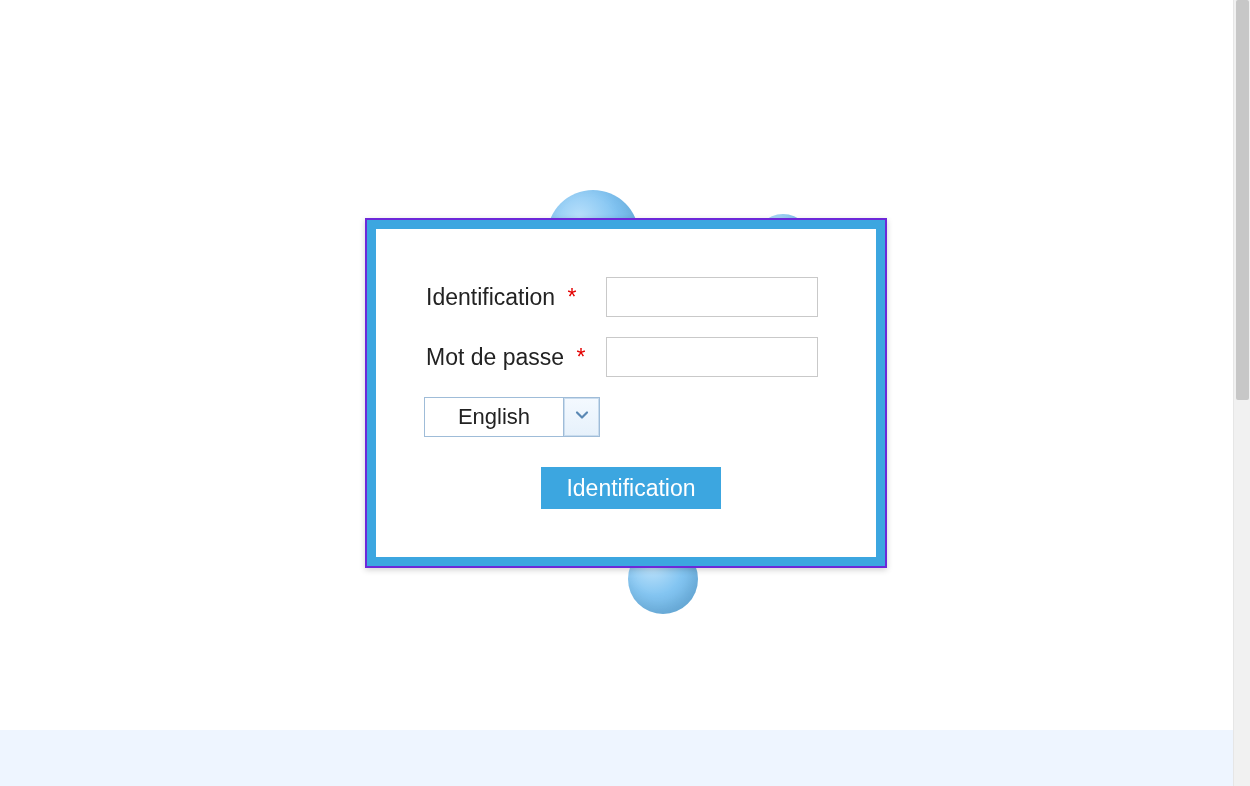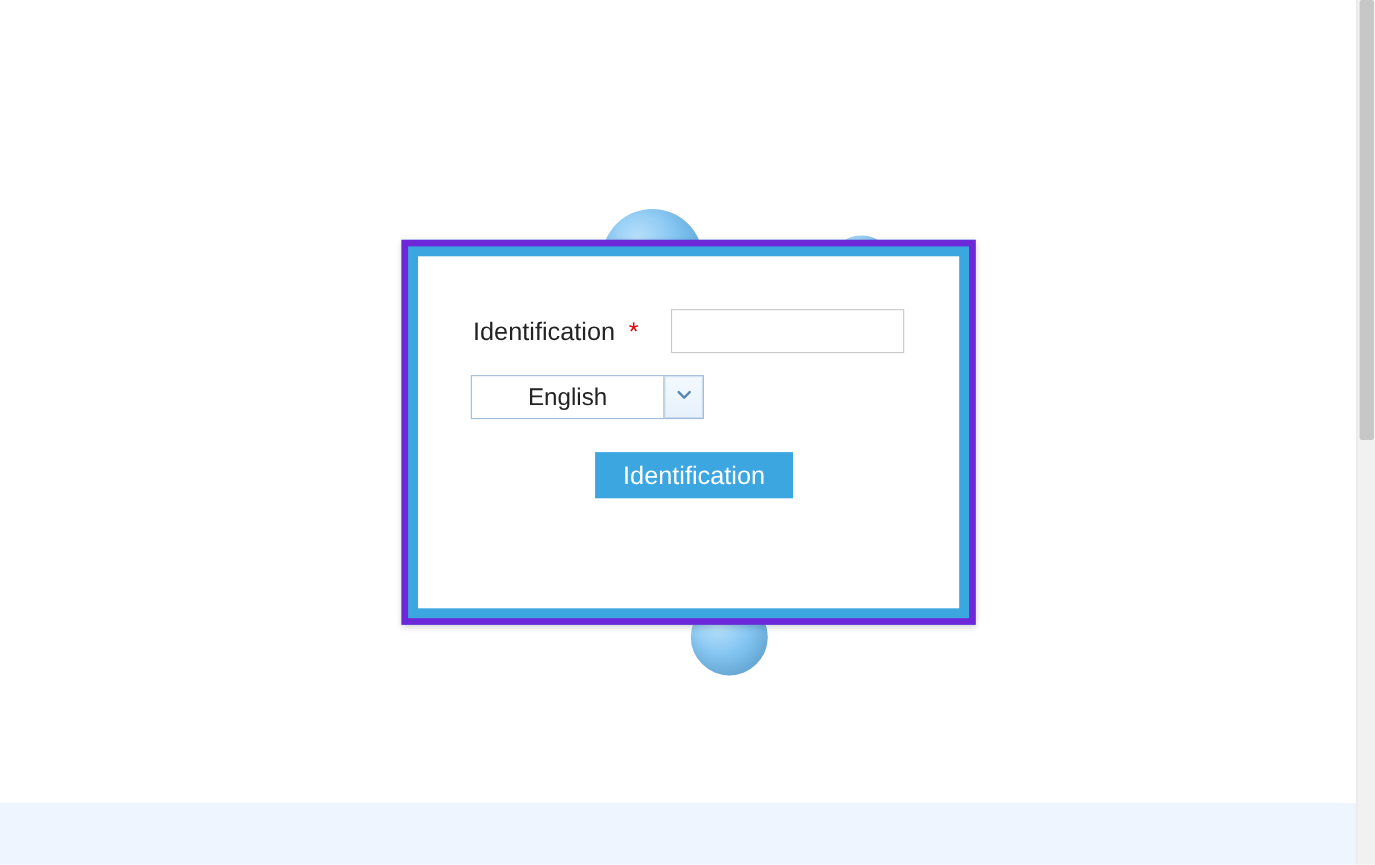--- a/index.html
+++ b/index.html
@@ -30,41 +30,41 @@
   .deco2 { left: 754px; top: 214px; width: 58px;  height: 58px;
            background: radial-gradient(circle at 35% 30%, #c8e7fb 0%, #8cc9f3 45%, #6ab5e8 100%);
            box-shadow: inset -4px -6px 12px rgba(0,0,0,.10); }
   .deco3 { left: 628px; top: 544px; width: 70px;  height: 70px;
            background: radial-gradient(circle at 35% 30%, #bfe3fb 0%, #85c6f2 45%, #63b1e7 100%);
            box-shadow: inset -5px -8px 14px rgba(0,0,0,.10); }
 
   
   .card-outer {
     position: absolute; left: 365px; top: 218px; width: 522px; height: 350px;
-    background: #3ca6e0; border: 6px solid #6d28d9;
+    background: #3ca6e0; border: 2px solid #6d28d9;
     box-shadow: 0 2px 6px rgba(0,0,0,.18);
     padding: 9px;
   }
   .card-inner {
     width: 100%; height: 100%; background: #ffffff; position: relative;
   }
 
   .form { position: absolute; left: 50px; top: 48px; right: 40px; }
 
   .row { display: flex; align-items: center; margin-bottom: 20px; }
   .label { width: 180px; font-size: 23px; color: #222; }
   .req   { color: #e40000; margin-left: 6px; }
 
   .text-input {
     width: 212px; height: 40px; border: 1px solid #c9c9c9; background: #fff;
     font-size: 18px; padding: 0 8px;
   }
 
   .select-wrap {
-    width: 212px; height: 40px; border: 1px solid #9fbcd8; background: #fff;
+    width: 176px; height: 40px; border: 1px solid #9fbcd8; background: #fff;
     display: flex; align-items: stretch; margin-left: -2px;
   }
   .select-value {
     flex: 1; display: flex; align-items: center; justify-content: center;
     font-size: 22px; color: #222;
   }
   .select-btn {
     width: 36px; border-left: 1px solid #9fbcd8;
     background: linear-gradient(#f4f9ff, #e6f1fb);
     display: flex; align-items: center; justify-content: center;
@@ -93,20 +93,27 @@
     <div class="form">
 
       <div class="row">
         <div class="label">
           <span>Identification</span>
           <span class="req">*</span>
         </div>
         <input type="text" class="text-input" value="" style="">
       </div>
 
+      <div class="row">
+        <div class="label">
+          <span>Mot de passe</span>
+          <span class="req">*</span>
+        </div>
+        <input type="password" class="text-input" value="" style="">
+      </div>
 
       <div class="row">
         <div class="select-wrap">
           <div class="select-value">English</div>
           <div class="select-btn">
             <span>
               <svg viewBox="0 0 16 16">
                   <path d="M3 5.5 L8 10.5 L13 5.5" fill="none" stroke="#5a88b4" stroke-width="2.2" stroke-linecap="round" stroke-linejoin="round"></path>
                 </svg>
             </span>

